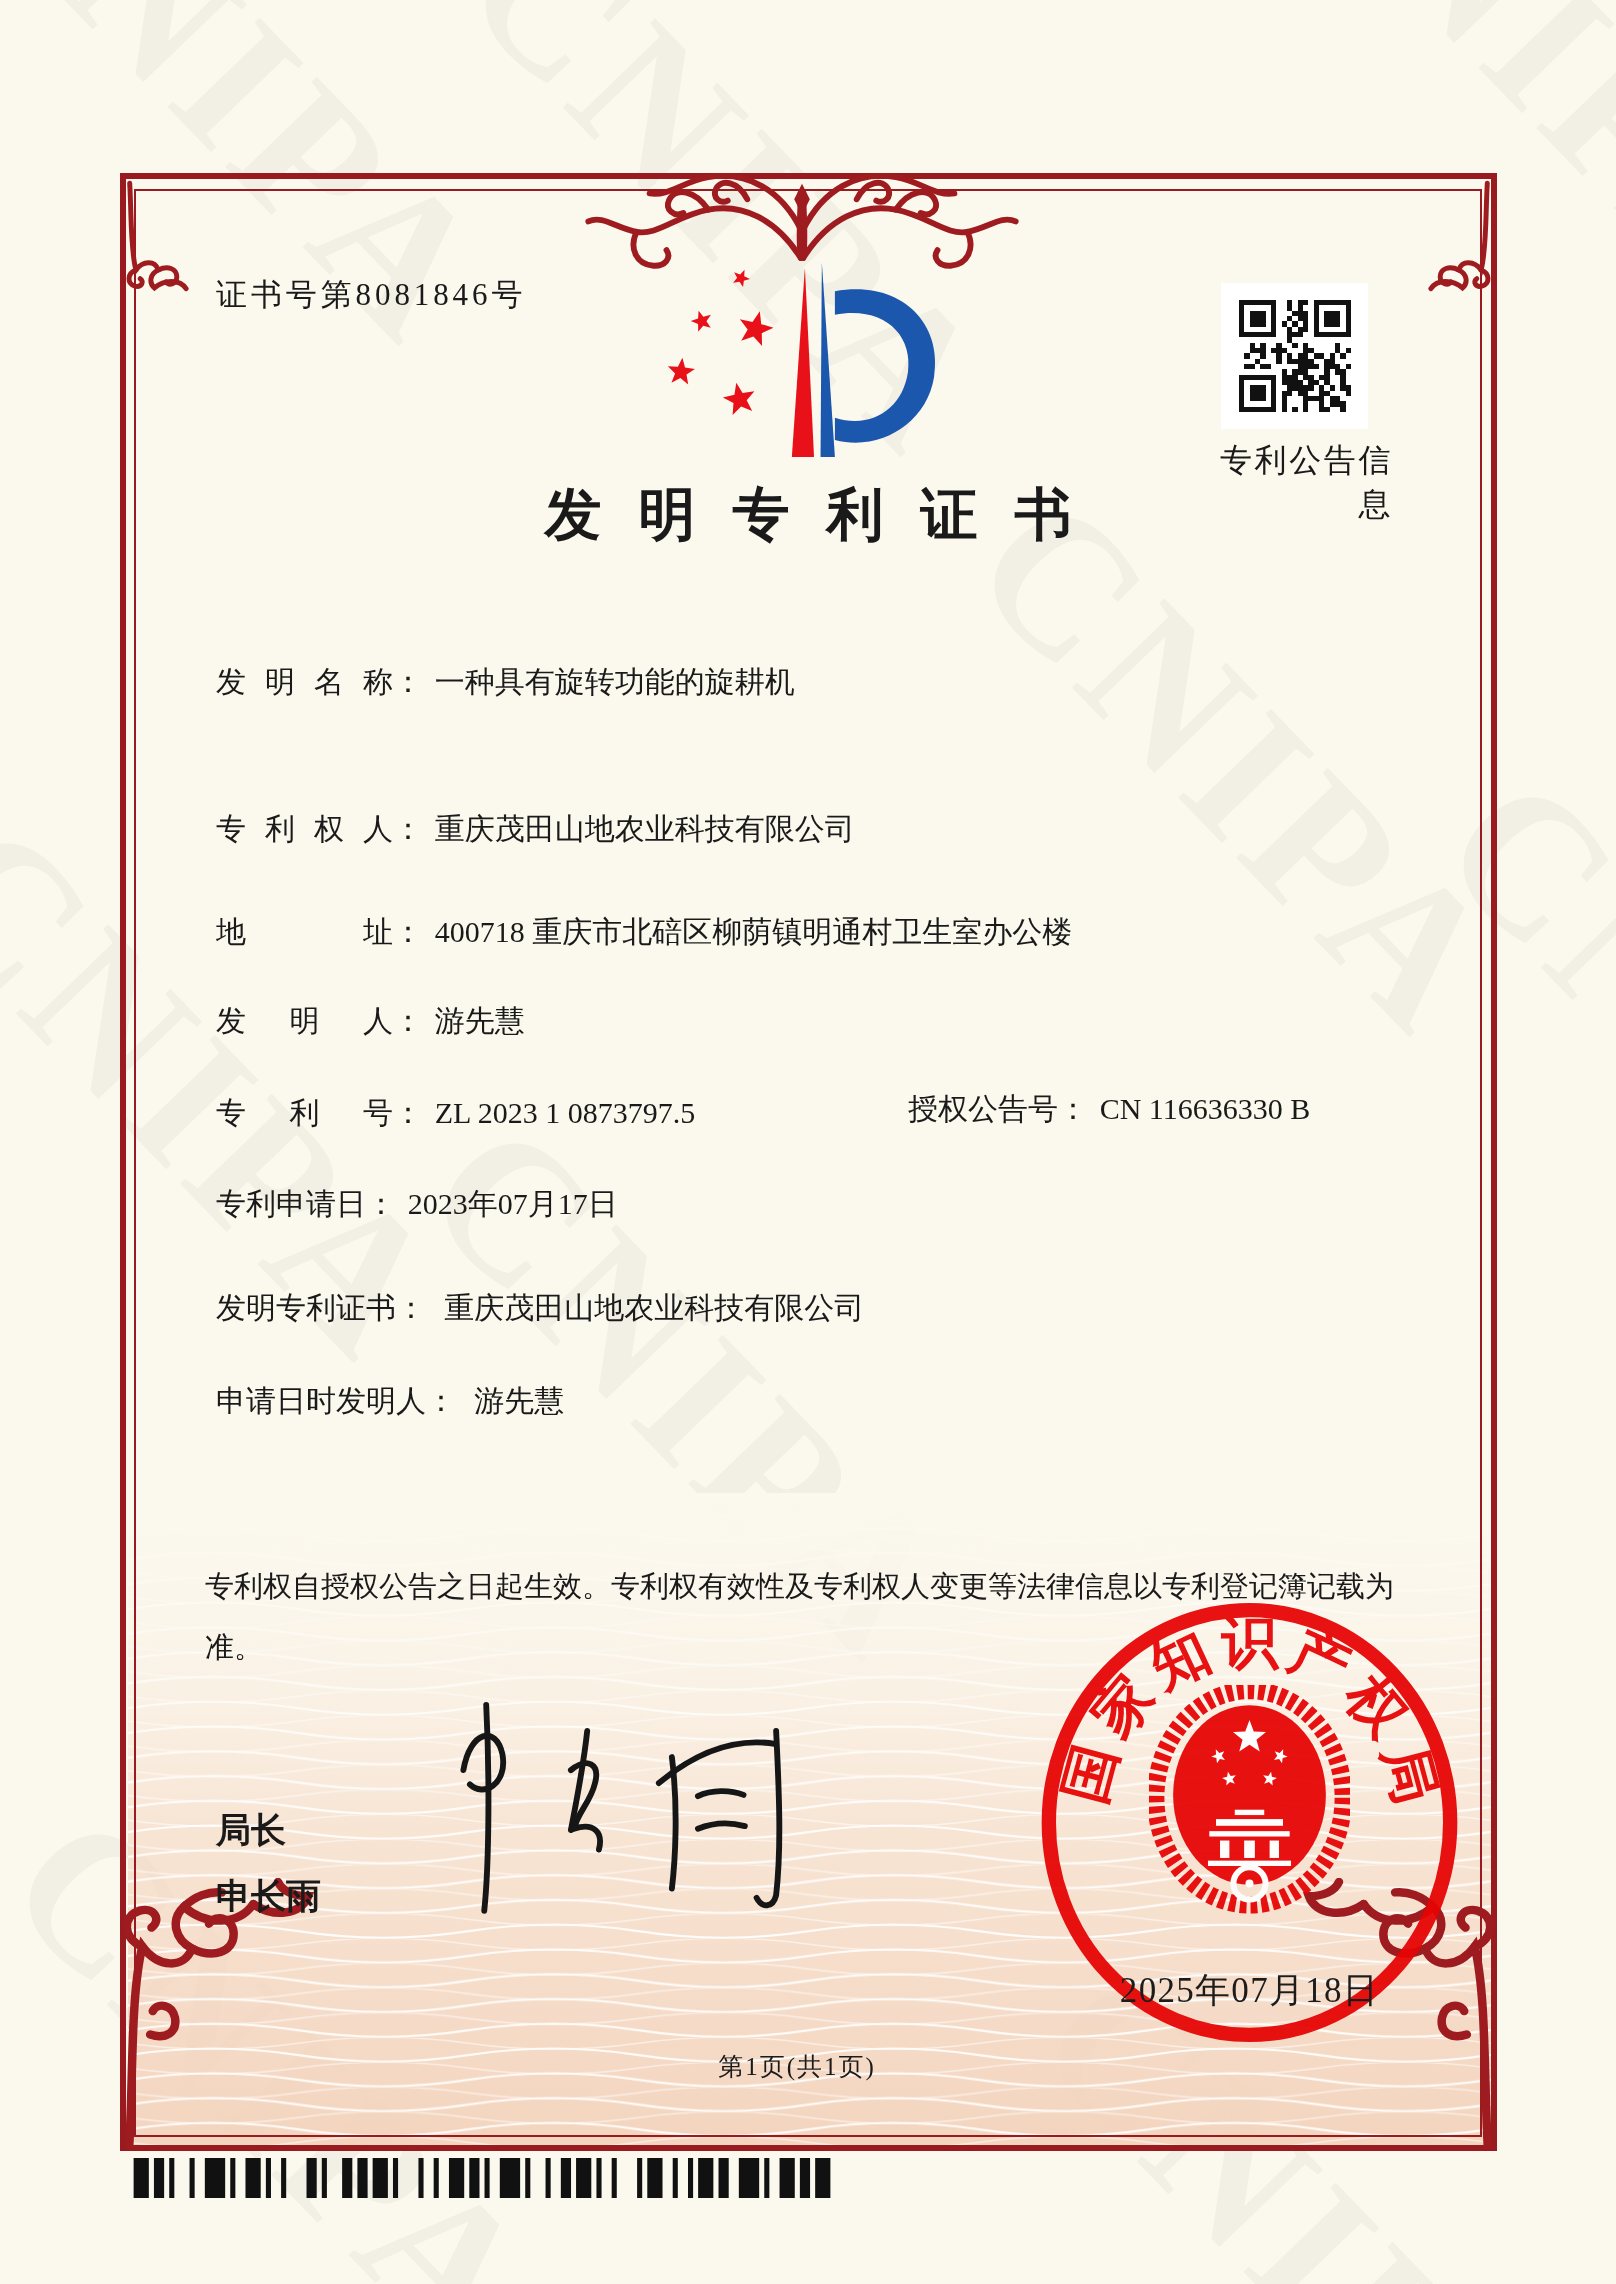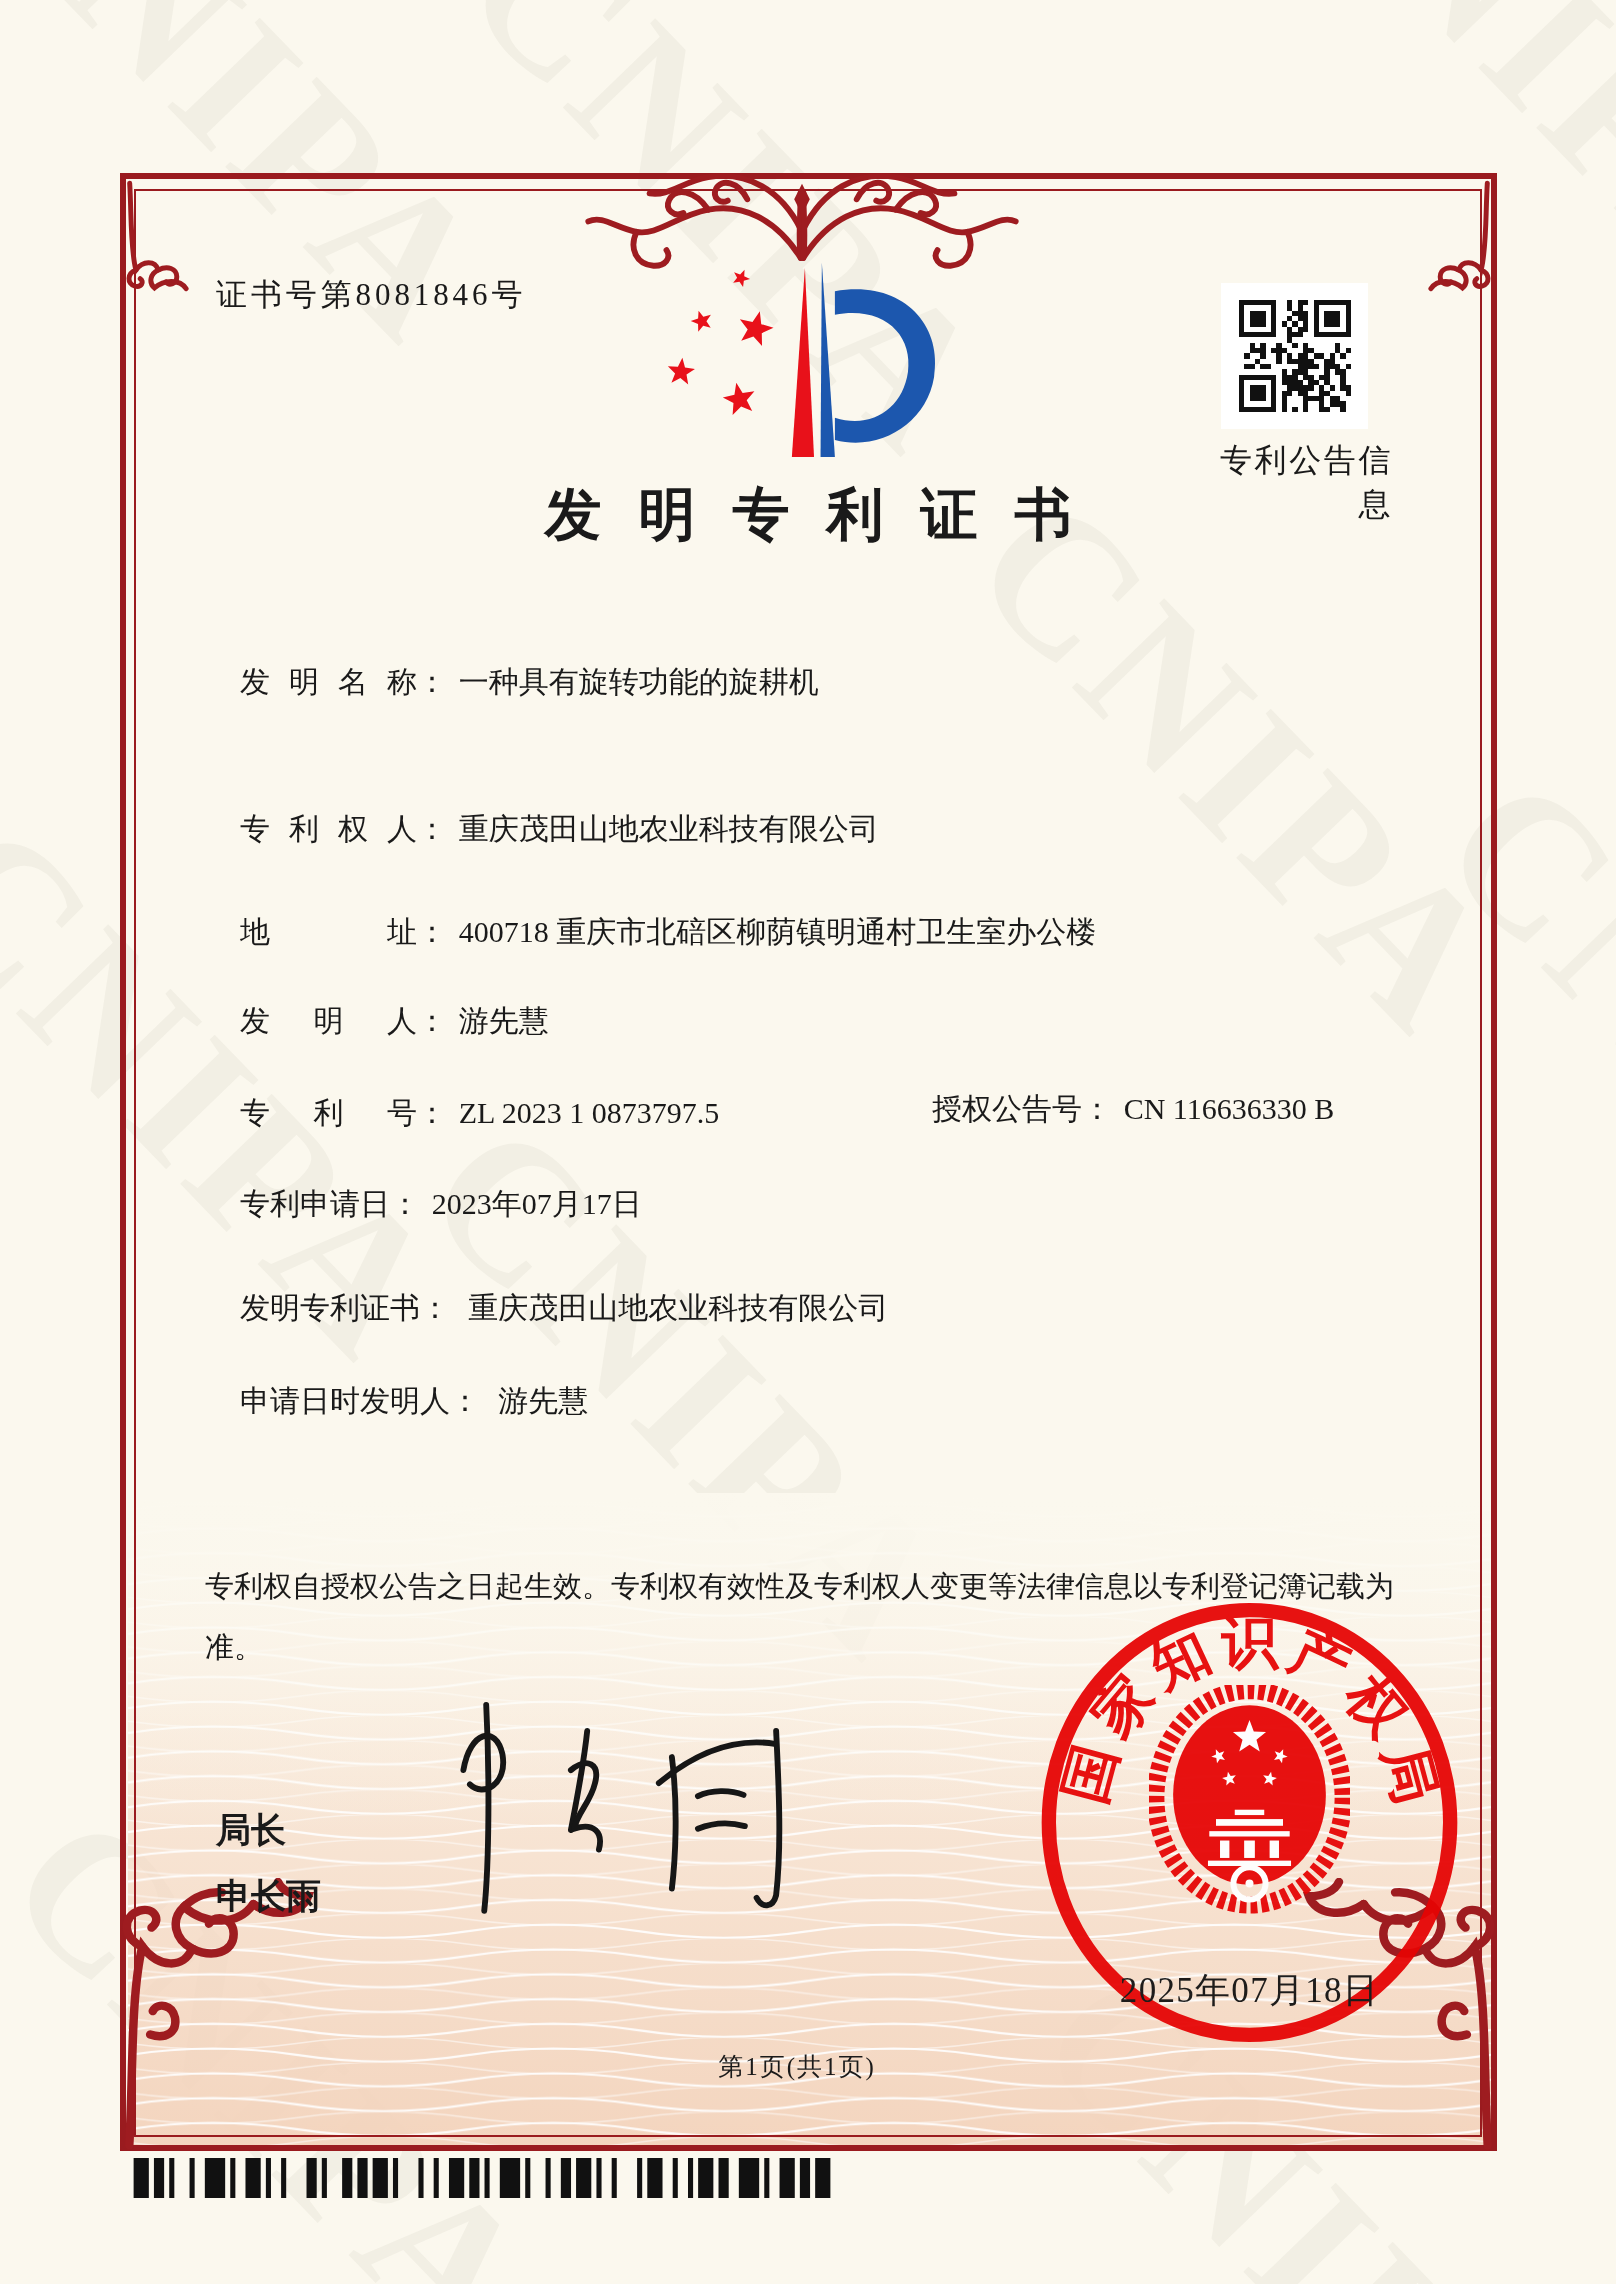--- a/index.html
+++ b/index.html
@@ -38,21 +38,21 @@
   .certno{position:absolute; left:216px; top:274px; font-size:31px; letter-spacing:3.9px;}
   .logo{position:absolute; left:664px; top:261px;}
   .qrbox{position:absolute; left:1221px; top:283px; width:147px; height:146px; background:#ffffff;}
   .qrbox svg{position:absolute; left:17.6px; top:17px;}
   .qrcaption{position:absolute; left:1197px; top:439px; width:196px; text-align:right; font-size:32px; letter-spacing:2.6px;}
   .title{
     position:absolute; left:0; top:477px; width:100%; text-align:center;
     font-size:57px; font-weight:bold; letter-spacing:37px; padding-left:37px; box-sizing:border-box;
   }
   
-  .row{position:absolute; font-size:30px; white-space:nowrap;margin-left:24px;}
+  .row{position:absolute; font-size:30px; white-space:nowrap;}
   .jlabel{display:inline-block; width:177px; text-align:justify; text-align-last:justify; vertical-align:top;}
   .colon{display:inline-block; margin-right:11.7px;}
   .gap{display:inline-block; width:6.5px;}
   
   .statement{position:absolute; left:205px; top:1556px; width:1214px; font-size:29px; line-height:61px;}
   .statement .l1{text-indent:2em;}
   
   .officer{position:absolute; left:216px; font-size:35px; font-weight:bold;
     font-family:"Liberation Sans","DejaVu Sans",sans-serif;}
   .sig{position:absolute; left:423px; top:1693px;}

